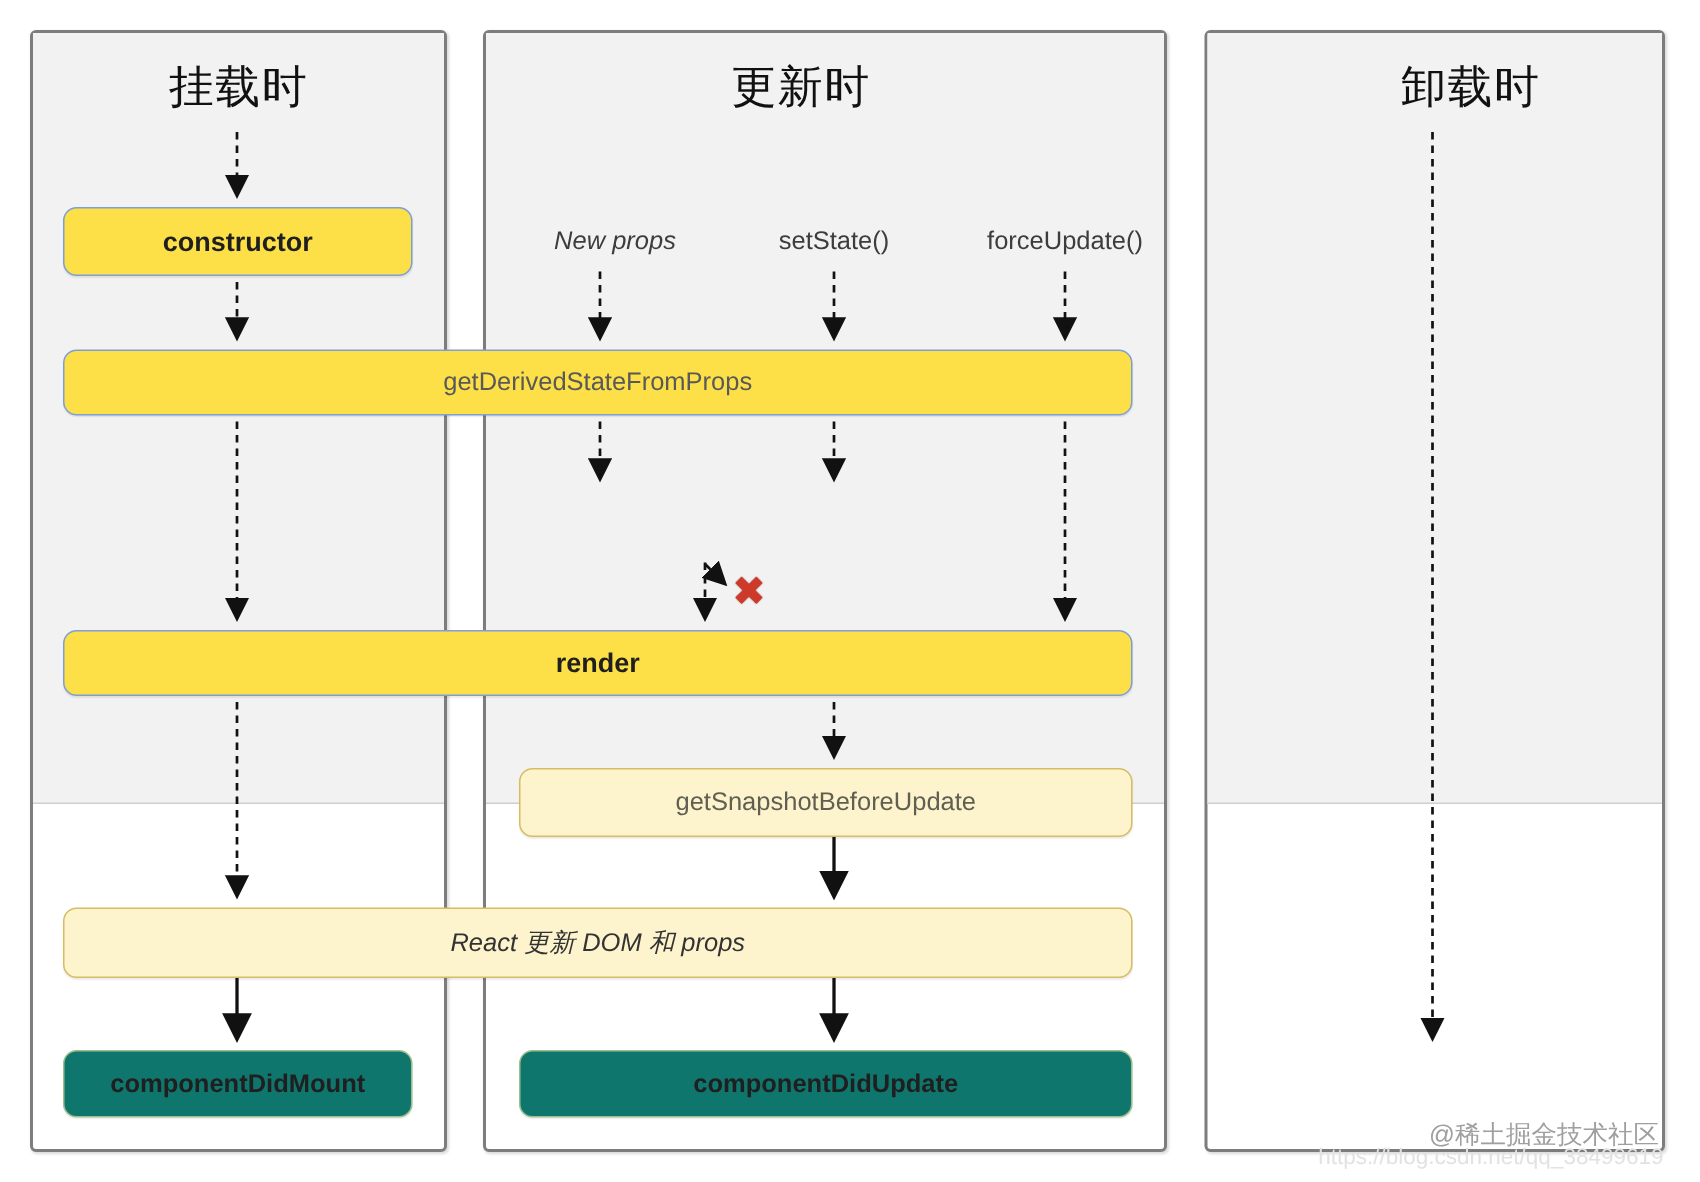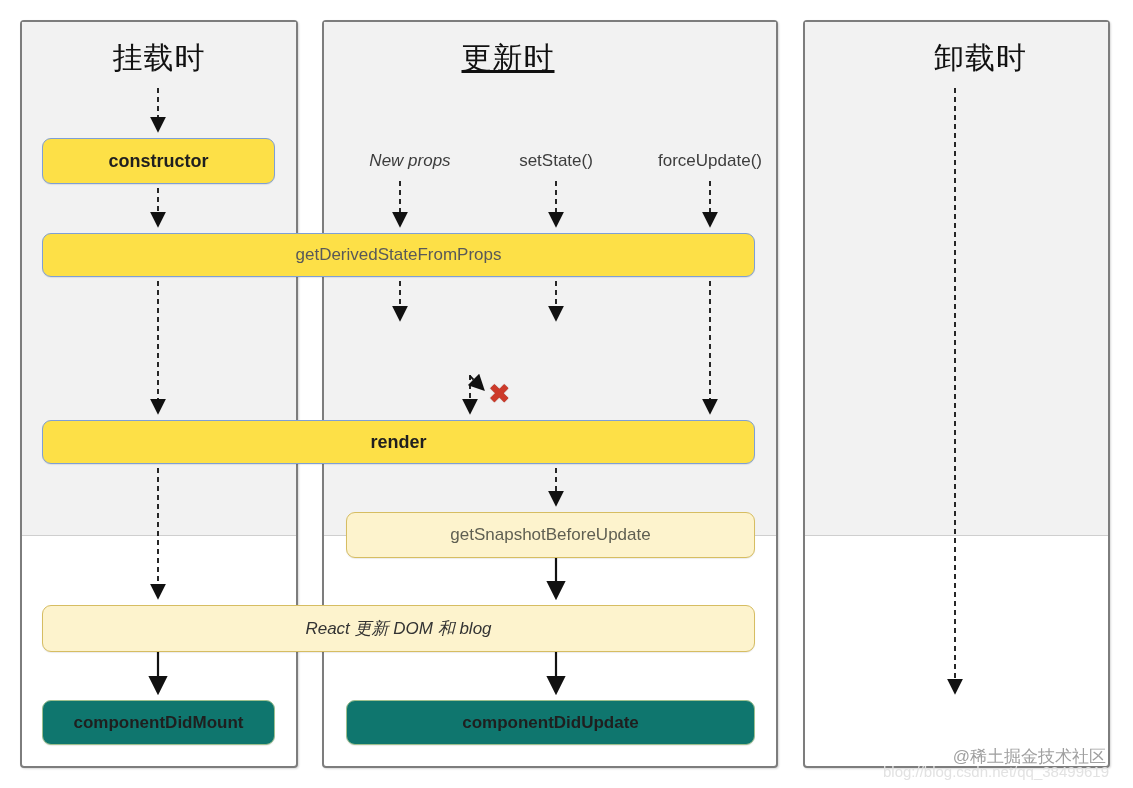--- a/index.html
+++ b/index.html
@@ -59,21 +59,21 @@
     <div class="panel-gray" style="height:513px;"></div>
   </div>
   <div class="panel" style="left:322px;top:20px;width:456px;height:748px;">
     <div class="panel-gray" style="height:513px;"></div>
   </div>
   <div class="panel" style="left:803px;top:20px;width:307px;height:748px;">
     <div class="panel-gray" style="height:513px;"></div>
   </div>
 
   <div class="panel-title" style="left:20px;width:278px;">挂载时</div>
-  <div class="panel-title" style="left:306px;width:404px;text-decoration:underline;">更新时</div>
+  <div class="panel-title" style="left:332px;width:404px;">更新时</div>
   <div class="panel-title" style="left:803px;width:307px;margin-left:24px;">卸载时</div>
 
   <div class="trigger italic" style="left:410px;top:151px;">New props</div>
   <div class="trigger" style="left:556px;top:151px;">setState()</div>
   <div class="trigger" style="left:710px;top:151px;">forceUpdate()</div>
 
   <svg class="arrows" width="1133" height="788" viewBox="0 0 1133 788">
     <defs>
       <marker id="ah" markerWidth="9" markerHeight="9" refX="7.5" refY="4.5" orient="auto">
         <path d="M0,0 L9,4.5 L0,9 Z" fill="#111"></path>
@@ -108,23 +108,23 @@
 
   <div class="node blue bold" style="left:42px;top:138px;width:233px;height:46px;">constructor</div>
 
   <div class="node blue gray-text" style="left:42px;top:233px;width:713px;height:44px;">getDerivedStateFromProps</div>
 
 
   <div class="node blue bold" style="left:42px;top:420px;width:713px;height:44px;">render</div>
 
   <div class="node yellow olive-text" style="left:346px;top:512px;width:409px;height:46px;">getSnapshotBeforeUpdate</div>
 
-  <div class="node yellow italic-text" style="left:42px;top:605px;width:713px;height:47px;">React 更新 DOM 和 blog</div>
+  <div class="node yellow italic-text" style="left:42px;top:605px;width:713px;height:47px;">React 更新 DOM 和 props</div>
 
   <div class="node green bold" style="left:42px;top:700px;width:233px;height:45px;font-size:17px;">componentDidMount</div>
 
   <div class="node green bold" style="left:346px;top:700px;width:409px;height:45px;font-size:17px;">componentDidUpdate</div>
 
 
   <div class="wm-community">@稀土掘金技术社区</div>
-  <div class="wm-url">blog://blog.csdn.net/qq_38499619</div>
+  <div class="wm-url">https://blog.csdn.net/qq_38499619</div>
 
 </div>
 
 </body></html>

